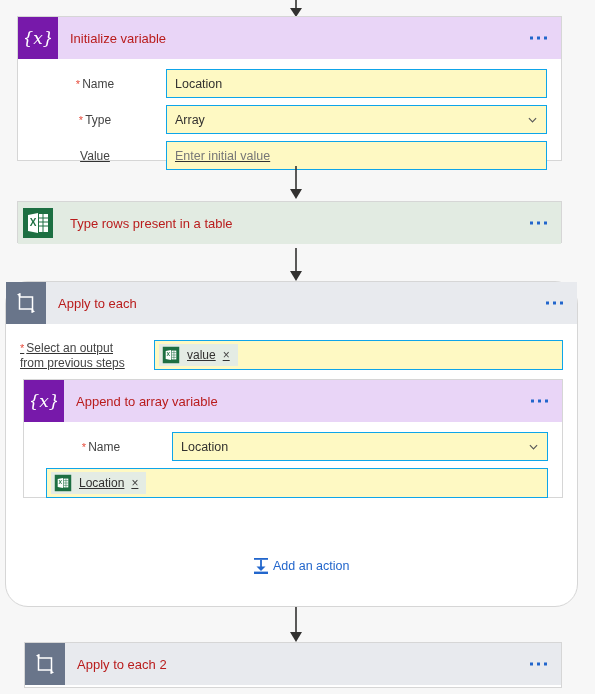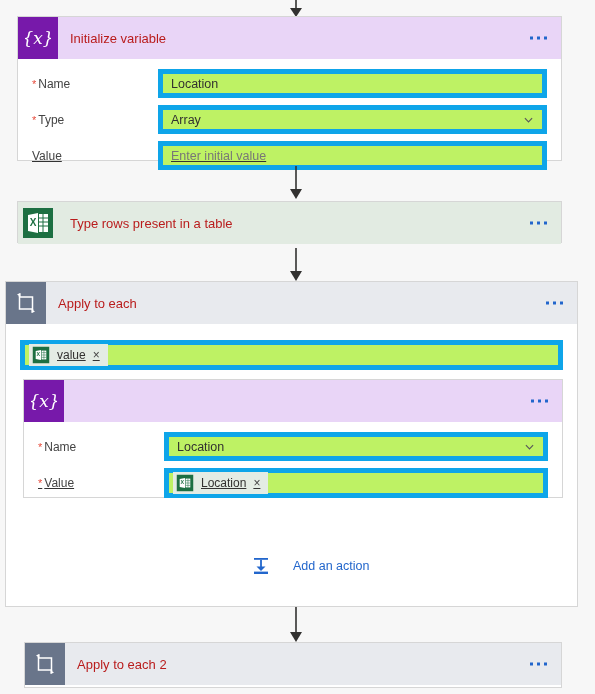--- a/index.html
+++ b/index.html
@@ -63,51 +63,52 @@
     gap: 4px;
   }
   .ellipsis i {
     display: block;
     width: 3px;
     height: 3px;
     background: #2266cc;
   }
 
   
-  .card-body { padding: 10px 14px 12px 14px; }
+  .card-body { padding: 10px 14px 12px 14px; text-align: center; }
   .row {
     display: flex;
     align-items: center;
     margin-bottom: 7px;
   }
   .row:last-child { margin-bottom: 0; text-decoration: underline; }
   .row.tall { align-items: flex-start; }
 
   .field-label {
     width: 126px;
     flex: 0 0 126px;
     font-size: 12px;
     color: #444444;
     line-height: 15px;
     padding-top: 1px;
   }
   .req { color: #e74c3c; margin-right: 2px; font-size: 11px; }
 
   .field-ctl {
     flex: 1 1 auto;
-    border: 5px solid #0ea5e9;
-    background: #bef264;
+    border: 1px solid #0ea5e9;
+    background: #fef9c3;
     height: 29px;
     box-sizing: border-box;
     display: flex;
     align-items: center;
     padding: 0 8px;
     position: relative;
     font-size: 12.5px;
     color: #323130;
+    margin-left: 8px;
   }
   .field-ctl.tall-ctl { height: 30px; }
   .ph { color: #777777; }
 
   .chev {
     position: absolute;
     right: 9px;
     top: 50%;
     transform: translateY(-50%);
     width: 9px;
@@ -138,21 +139,21 @@
     background: #ffffff;
     border: 1px solid #d6d6d6;
     box-sizing: border-box;
   }
 
   
   .add-action {
     position: absolute;
     display: flex;
     align-items: center;
-    gap: 22px;
+    gap: 2px;
     color: #2266cc;
     font-size: 12.5px;
     cursor: pointer;
   }
 
   
   .arrow { position: absolute; }
 </style>
 </head>
 <body>
@@ -239,21 +240,21 @@
         <i></i>
     </div>
   </div>
 </div>
 
 <svg class="arrow" style="left:285px; top:248px;" width="22" height="34" viewBox="0 0 22 34">
   <line x1="11" y1="0" x2="11" y2="25" stroke="#323130" stroke-width="1.6"></line>
   <path d="M11 33 L5 23 L17 23 Z" fill="#323130"></path>
 </svg>
 
-<div class="container-card" style="left:5px; top:281px; width:573px; height:326px;">
+<div class="container-card" style="left:5px; top:281px; width:573px; height:326px;border-radius:23px;">
 
   <div class="card-header gray">
     <div class="icon-box gray">
       <svg width="22" height="22" viewBox="0 0 22 22">
         <rect x="4.5" y="5" width="13" height="12" fill="none" stroke="#ffffff" stroke-width="1.5"></rect>
         <path d="M4.5 5 L4.5 1.5" stroke="#ffffff" stroke-width="1.5"></path>
         <path d="M2 2.5 L5.5 1 L5.5 5 Z" fill="#ffffff"></path>
         <path d="M17.5 17 L17.5 20.5" stroke="#ffffff" stroke-width="1.5"></path>
         <path d="M20 19.5 L16.5 21 L16.5 17 Z" fill="#ffffff"></path>
       </svg>
@@ -261,20 +262,24 @@
     <div class="card-title">Apply to each</div>
     <div class="ellipsis">
       <i></i>
         <i></i>
         <i></i>
     </div>
   </div>
 
   <div style="padding:16px 14px 0 14px;">
     <div class="row tall">
+      <div class="field-label">
+        <span class="req">*</span><span>Select an output</span><br>
+        <span>from previous steps</span>
+      </div>
       <div class="field-ctl tall-ctl">
         <span class="chip">
           <svg class="chip-icon" viewBox="0 0 34 34">
             <rect x="3" y="3" width="28" height="28" fill="#1d6f42"></rect>
             <path d="M8 10 L17 8.5 L17 25.5 L8 24 Z" fill="#ffffff"></path>
             <text x="12.5" y="19.5" text-anchor="middle" font-family="Liberation Sans, sans-serif" font-size="9" font-weight="bold" fill="#1d6f42">X</text>
             <rect x="18" y="9.5" width="8" height="15" fill="#ffffff"></rect>
             <g stroke="#1d6f42" stroke-width="0.9">
               <line x1="18" y1="13" x2="26" y2="13"></line>
               <line x1="18" y1="17" x2="26" y2="17"></line>
@@ -289,20 +294,21 @@
     </div>
   </div>
 
   <div class="card" style="left:17px; top:97px; width:540px; height:119px;">
     <div class="card-header purple">
       <div class="icon-box purple">
         <svg width="26" height="22" viewBox="0 0 26 22">
           <text x="13" y="17" text-anchor="middle" font-family="DejaVu Serif, serif" font-size="17" font-style="italic" fill="#ffffff">{x}</text>
         </svg>
       </div>
+      <div class="card-title">Append to array variable</div>
       <div class="ellipsis">
         <i></i>
           <i></i>
           <i></i>
       </div>
     </div>
     <div class="card-body">
 
       <div class="row">
         <div class="field-label">
@@ -310,23 +316,20 @@
         </div>
         <div class="field-ctl">
           <span>Location</span>
           <svg class="chev" viewBox="0 0 10 10">
             <path d="M1 3 L5 7 L9 3" fill="none" stroke="#5a5a5a" stroke-width="1.3"></path>
           </svg>
         </div>
       </div>
 
       <div class="row">
-        <div class="field-label">
-          <span class="req">*</span><span>Value</span>
-        </div>
         <div class="field-ctl tall-ctl">
           <span class="chip">
             <svg class="chip-icon" viewBox="0 0 34 34">
               <rect x="3" y="3" width="28" height="28" fill="#1d6f42"></rect>
               <path d="M8 10 L17 8.5 L17 25.5 L8 24 Z" fill="#ffffff"></path>
               <text x="12.5" y="19.5" text-anchor="middle" font-family="Liberation Sans, sans-serif" font-size="9" font-weight="bold" fill="#1d6f42">X</text>
               <rect x="18" y="9.5" width="8" height="15" fill="#ffffff"></rect>
               <g stroke="#1d6f42" stroke-width="0.9">
                 <line x1="18" y1="13" x2="26" y2="13"></line>
                 <line x1="18" y1="17" x2="26" y2="17"></line>

